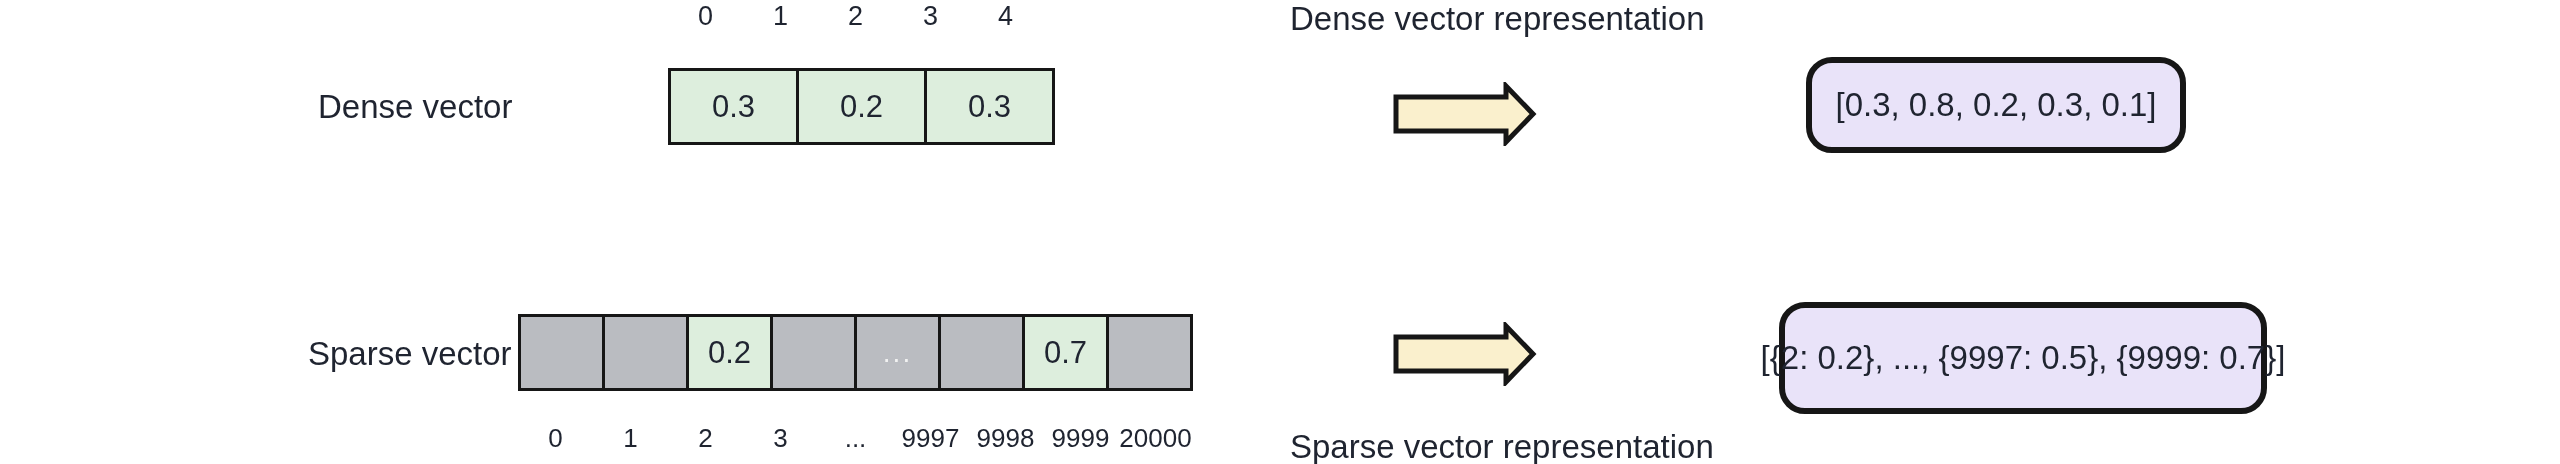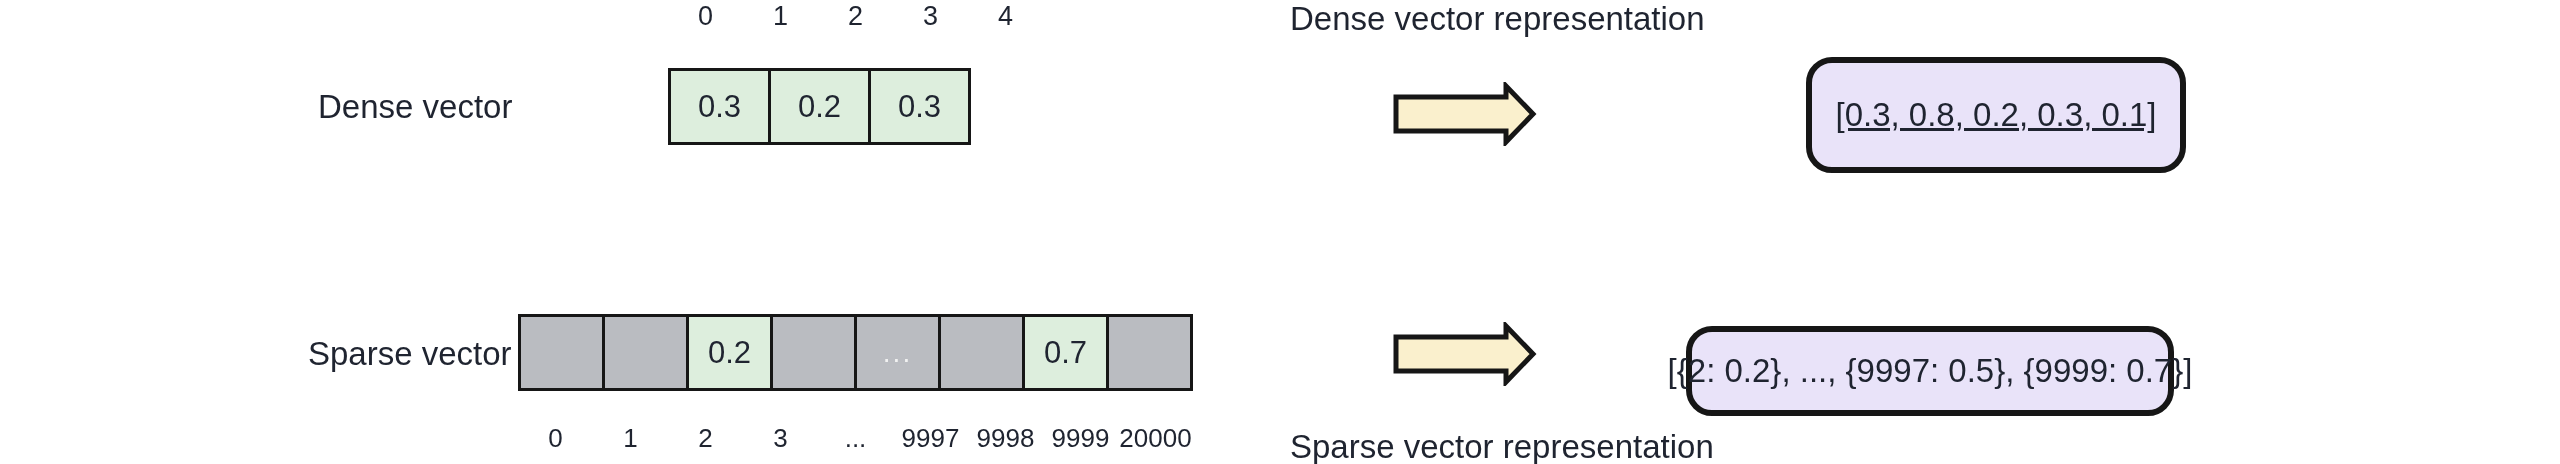--- a/index.html
+++ b/index.html
@@ -91,31 +91,31 @@
   }
   .rep-box span {
     font-size: 33px;
     color: var(--text, #1f2430);
     white-space: nowrap;
   }
 
   
   .dense-indices { left: 668px; top: 0px;  width: 375px; height: 34px; }
   .dense-label   { left: 318px; top: 89px; }
-  .dense-row     { left: 668px; top: 68px; width: 303px; height: 77px; justify-content: center; }
+  .dense-row     { left: 668px; top: 68px; width: 387px; height: 77px; justify-content: center; }
   .dense-title   { left: 1290px; top: 0px; }
   .dense-arrow   { left: 1392px; top: 82px; }
-  .dense-box     { left: 1806px; top: 57px; width: 380px; height: 116px; text-decoration: underline; }
+  .dense-box     { left: 1806px; top: 57px; width: 380px; height: 96px; }
 
   
   .sparse-label   { left: 308px;  top: 336px; }
   .sparse-row     { left: 518px;  top: 314px; width: 675px; height: 77px; }
   .sparse-indices { left: 518px;  top: 422px; width: 675px; height: 32px; font-size: 26px; }
   .sparse-arrow   { left: 1392px; top: 322px; }
-  .sparse-box     { left: 1686px; top: 302px; width: 488px; height: 90px; margin-top: 24px; }
+  .sparse-box     { left: 1779px; top: 302px; width: 488px; height: 112px; }
   .sparse-title   { left: 1290px; top: 428px; }
 </style>
 </head>
 <body>
 
 <div class="canvas">
 
   <section>
     <div class="indices dense-indices">
       <span>0</span>

